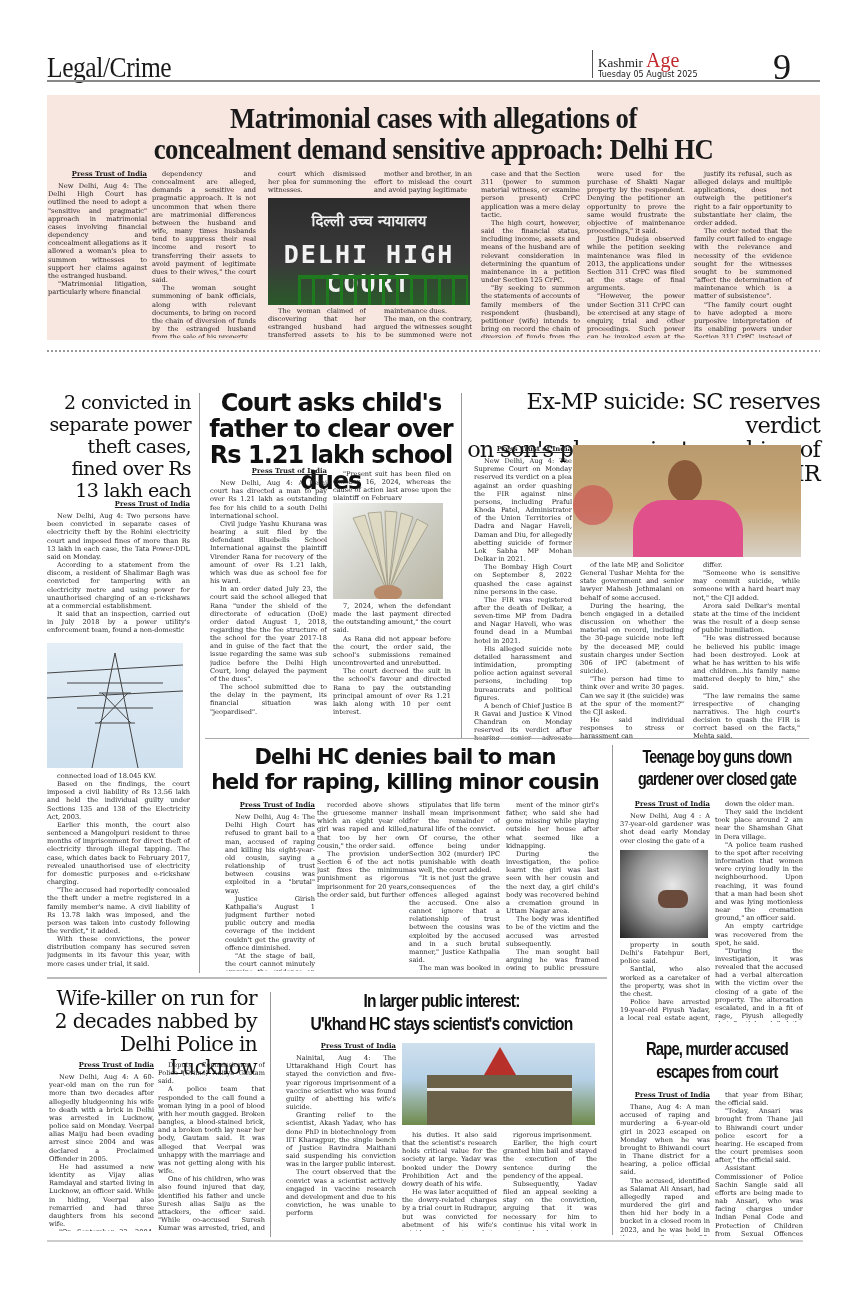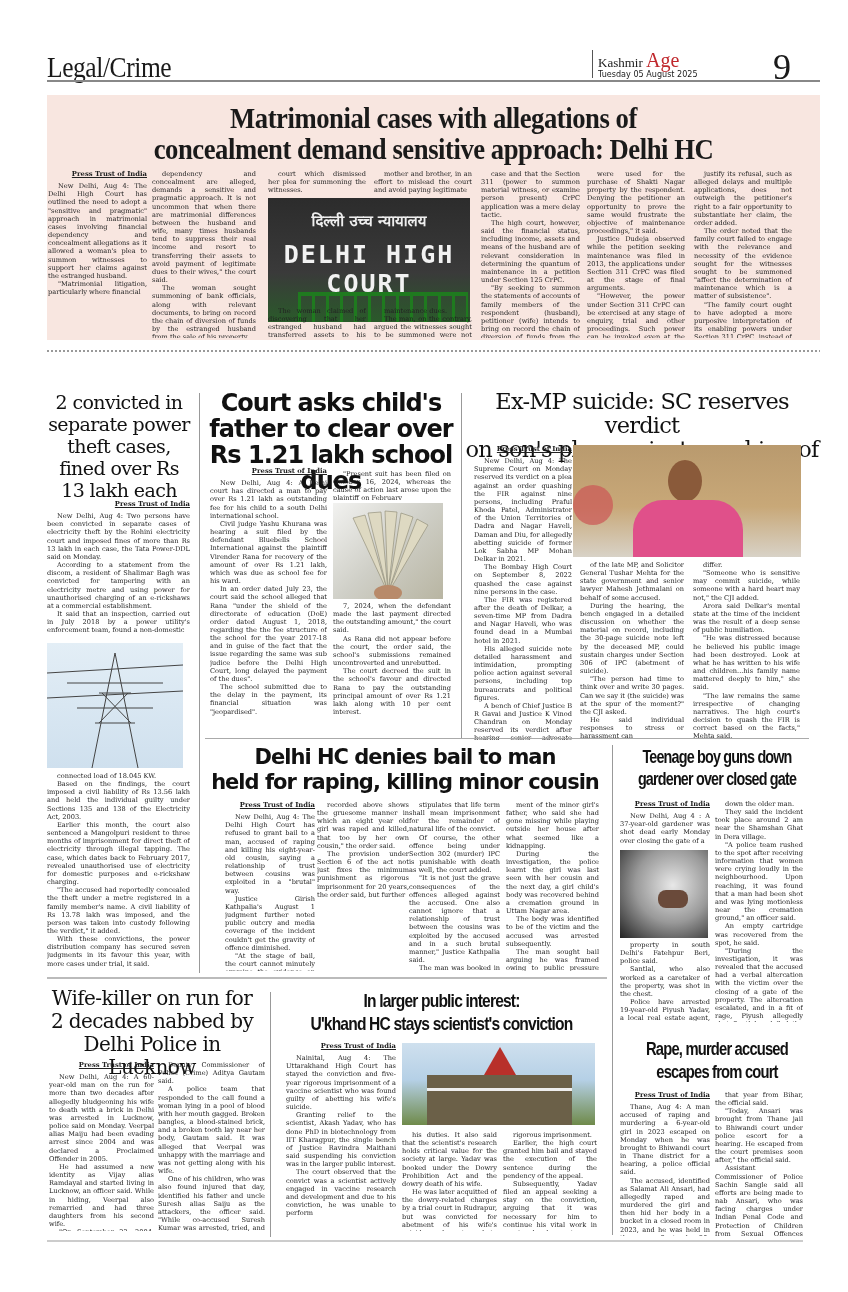--- a/index.html
+++ b/index.html
@@ -13,21 +13,21 @@
 .masthead-rule{left:47px;top:80px;width:773px;height:2px;background:#888}
 .mast-vrule{left:592px;top:50px;width:1px;height:28px;background:#555}
 .lead{left:47px;top:95px;width:773px;height:245px;background:#f8e6e0}
 .h-lead{left:47px;top:103px;width:773px;text-align:center;font-family:"Liberation Serif",serif;font-weight:bold;font-size:29px;line-height:31px;letter-spacing:-0.5px;transform:scaleX(0.92);transform-origin:center}
 .col{position:absolute;font-size:6.6px;line-height:8.15px;text-align:justify;hyphens:auto;font-family:"DejaVu Serif",serif;color:#222;overflow:hidden}
 .col p{text-indent:10px}
 .byline{font-family:"DejaVu Serif",serif;font-weight:bold;font-size:6.8px;text-align:right;text-decoration:underline;margin-bottom:4px}
 .rule-h{position:absolute;height:2px;background:#bbb}
 .rule-v{position:absolute;width:1px;background:#999}
 .photo{position:absolute;overflow:hidden}
-.h-serif{position:absolute;text-align:center;font-family:"Liberation Serif",serif;color:#111}
+.h-serif{position:absolute;text-align:right;font-family:"Liberation Serif",serif;color:#111}
 .h-sans{position:absolute;text-align:center;font-family:"DejaVu Sans",sans-serif;font-weight:bold;color:#111;letter-spacing:-1px}
 .h-cond{position:absolute;text-align:center;font-family:"Liberation Sans",sans-serif;font-weight:bold;color:#111;letter-spacing:-1px}
 </style>
 </head>
 <body>
 
 <div class="abs masthead-section">Legal/Crime</div>
 <div class="abs mast-vrule"></div>
 <div class="abs paper-name"><span>Kashmir</span> <span class="age">Age</span></div>
 <div class="abs paper-date">Tuesday 05 August 2025</div>
@@ -50,21 +50,21 @@
   <div class="txt">
       <p>dependency and concealment are alleged, demands a sensitive and pragmatic approach. It is not uncommon that when there are matrimonial differences between the husband and wife, many times husbands tend to suppress their real income and resort to transferring their assets to avoid payment of legitimate dues to their wives," the court said.</p>
       <p>The woman sought summoning of bank officials, along with relevant documents, to bring on record the chain of diversion of funds by the estranged husband from the sale of his property.</p>
     </div>
 </div>
 <div class="col" style="left:268px;top:170px;width:98px;height:30px">
   <div class="txt">
       <p>court which dismissed her plea for summoning the witnesses.</p>
     </div>
 </div>
-<div class="photo" style="left:268px;top:198px;width:202px;height:124px;background:linear-gradient(180deg,#2c2c2c 0%,#3a3a3a 60%,#2a5a2a 100%)">
+<div class="photo" style="left:268px;top:198px;width:202px;height:107px;background:linear-gradient(180deg,#2c2c2c 0%,#3a3a3a 60%,#2a5a2a 100%)">
   <div style="position:absolute;left:0;top:12px;width:100%;text-align:center;color:#eee;font-family:'DejaVu Sans',sans-serif;font-size:15px;font-weight:bold">दिल्ली उच्च न्यायालय</div>
   <div style="position:absolute;left:0;top:42px;width:100%;text-align:center;color:#f2f2f2;font-family:'DejaVu Sans Mono',monospace;font-size:25px;font-weight:bold;letter-spacing:2px">DELHI HIGH COURT</div>
   <div style="position:absolute;left:30px;bottom:0;width:170px;height:30px;border-top:4px solid #1f7a1f;background:repeating-linear-gradient(90deg,#1f7a1f 0 3px,transparent 3px 14px)"></div>
 </div>
 <div class="col" style="left:268px;top:307px;width:98px;height:33px">
   <div class="txt">
       <p>The woman claimed of discovering that her estranged husband had transferred assets to his family members, including the</p>
     </div>
 </div>
 <div class="col" style="left:374px;top:170px;width:98px;height:28px">

